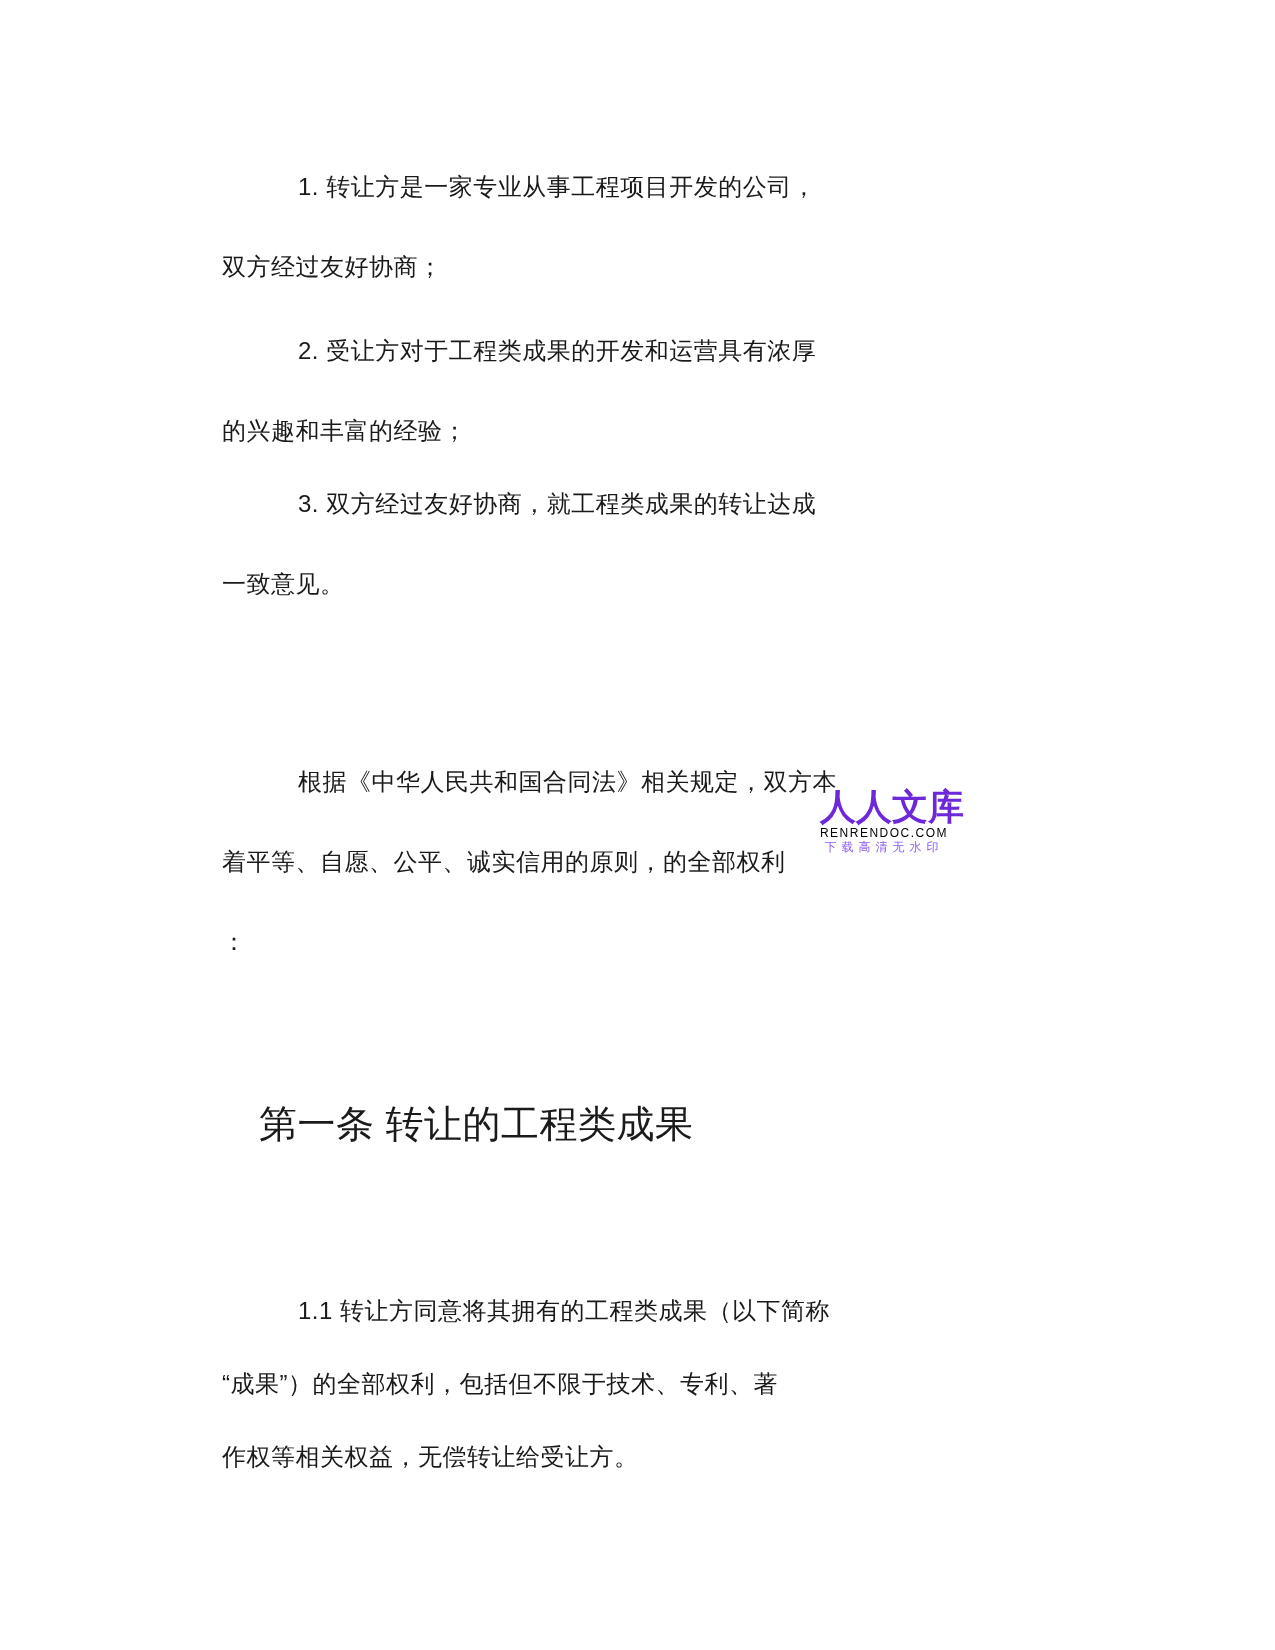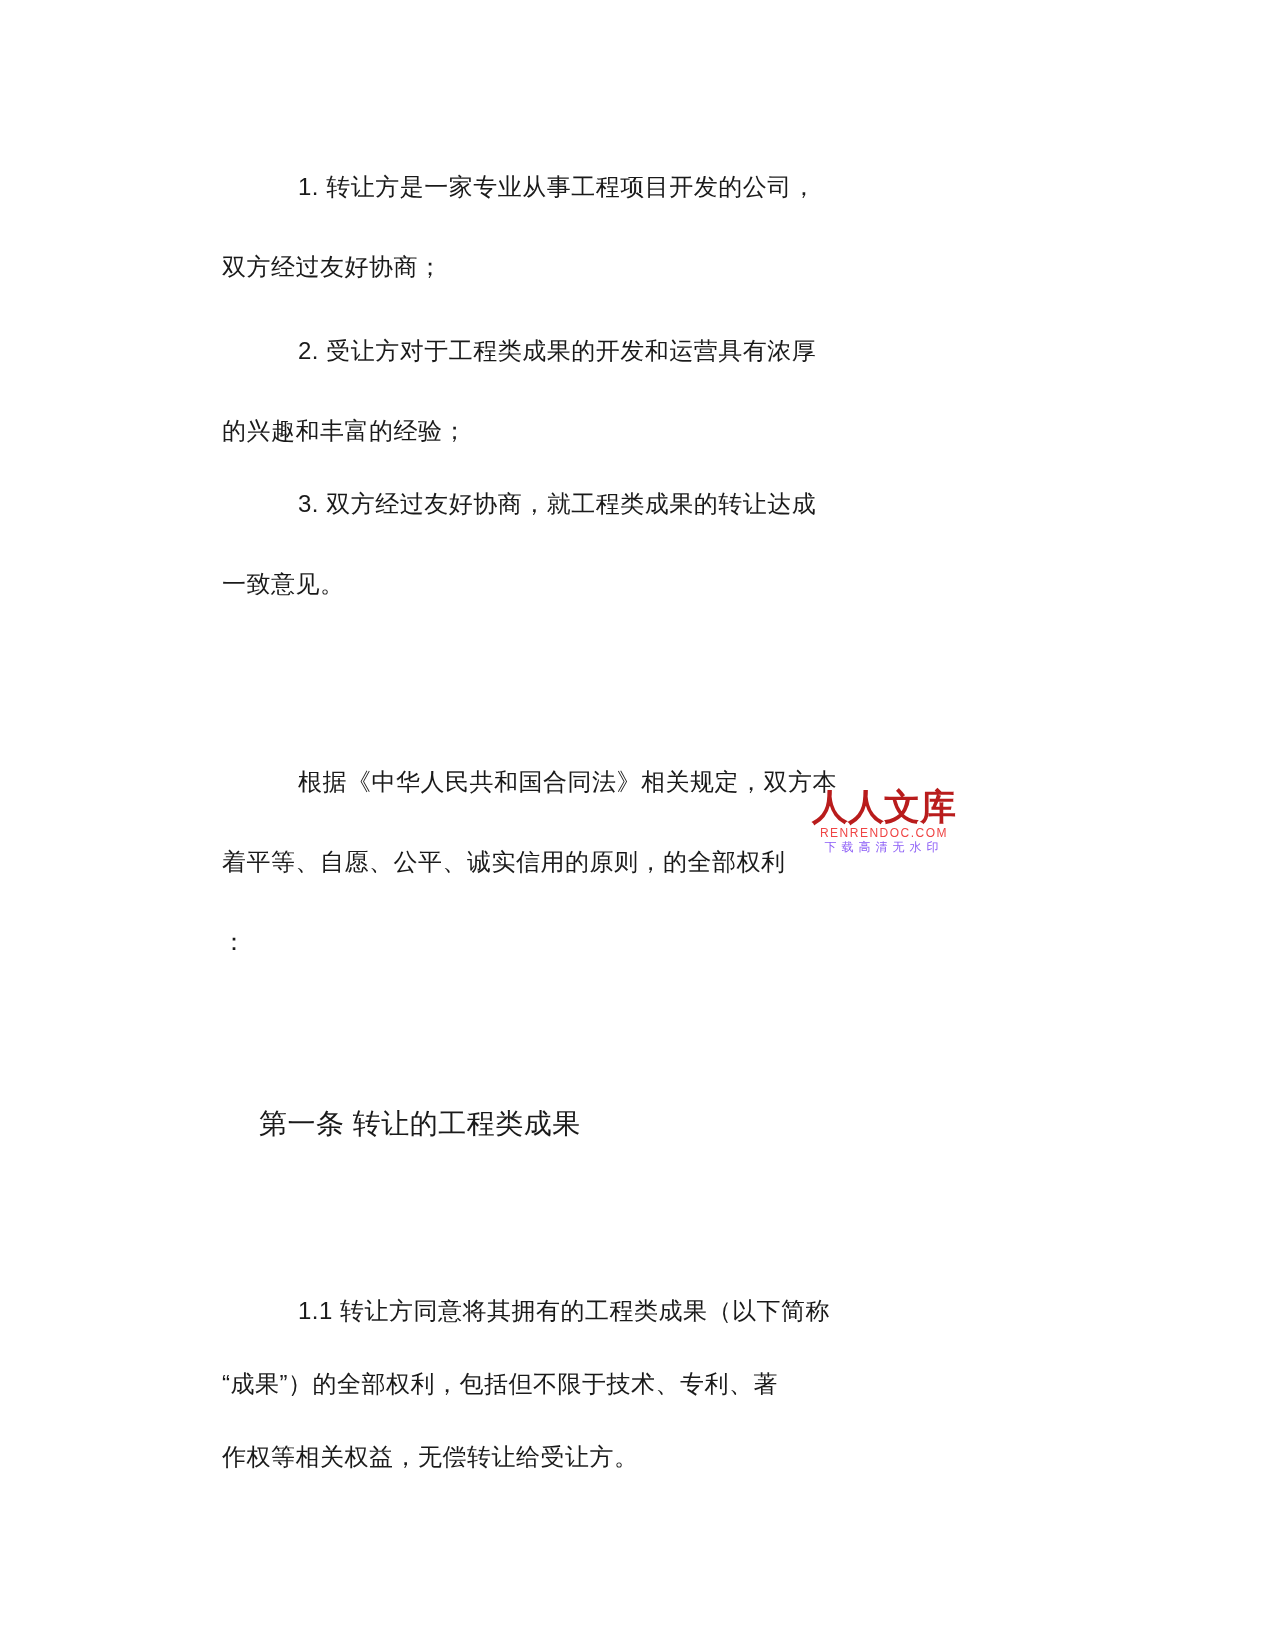--- a/index.html
+++ b/index.html
@@ -28,48 +28,49 @@
     margin-left: 39px;
   }
   .textblock .line { height: 80px; }
   .textblock.tight { line-height: 73px; }
   .textblock.tight .line { height: 73px; }
   .line.indent { padding-left: 76px; }
   .heading-block {
     position: absolute;
     left: 183px;
     width: 914px;
-    font-size: 28px;
+    font-size: 38px;
     line-height: 80px;
     letter-spacing: 0.5px;
     white-space: nowrap;
   }
   .heading-block .line { padding-left: 76px; }
   .watermark {
     position: absolute;
     left: 804px;
     top: 789px;
     width: 160px;
     text-align: center;
     pointer-events: none;
   }
   .watermark .wm-title {
     font-family: "Liberation Serif", "DejaVu Serif", serif;
     font-size: 36px;
     line-height: 36px;
     font-weight: 700;
-    color: #b91c1c;
+    color: #6d28d9;
     letter-spacing: 0px;
     white-space: nowrap;
+    text-align: right;
   }
   .watermark .wm-site {
     font-family: "Liberation Sans", "DejaVu Sans", sans-serif;
     font-size: 12px;
     line-height: 13px;
-    color: #ef4444;
+    color: #000000;
     letter-spacing: 1.5px;
     margin-top: 2px;
     white-space: nowrap;
   }
   .watermark .wm-tagline {
     font-family: "Liberation Sans", "DejaVu Sans", sans-serif;
     font-size: 12px;
     line-height: 13px;
     color: #8b5cf6;
     letter-spacing: 5px;

